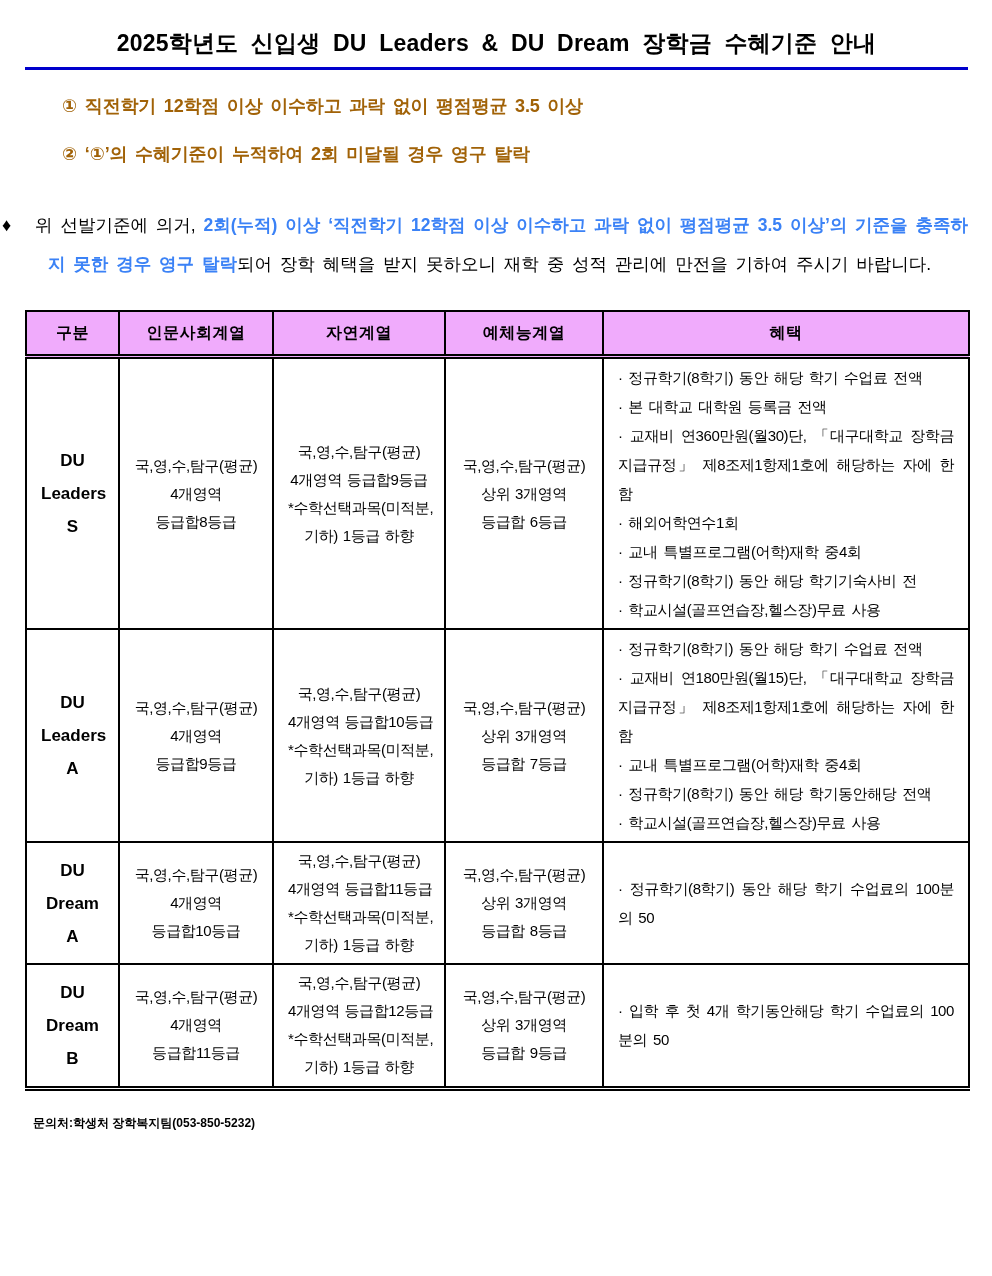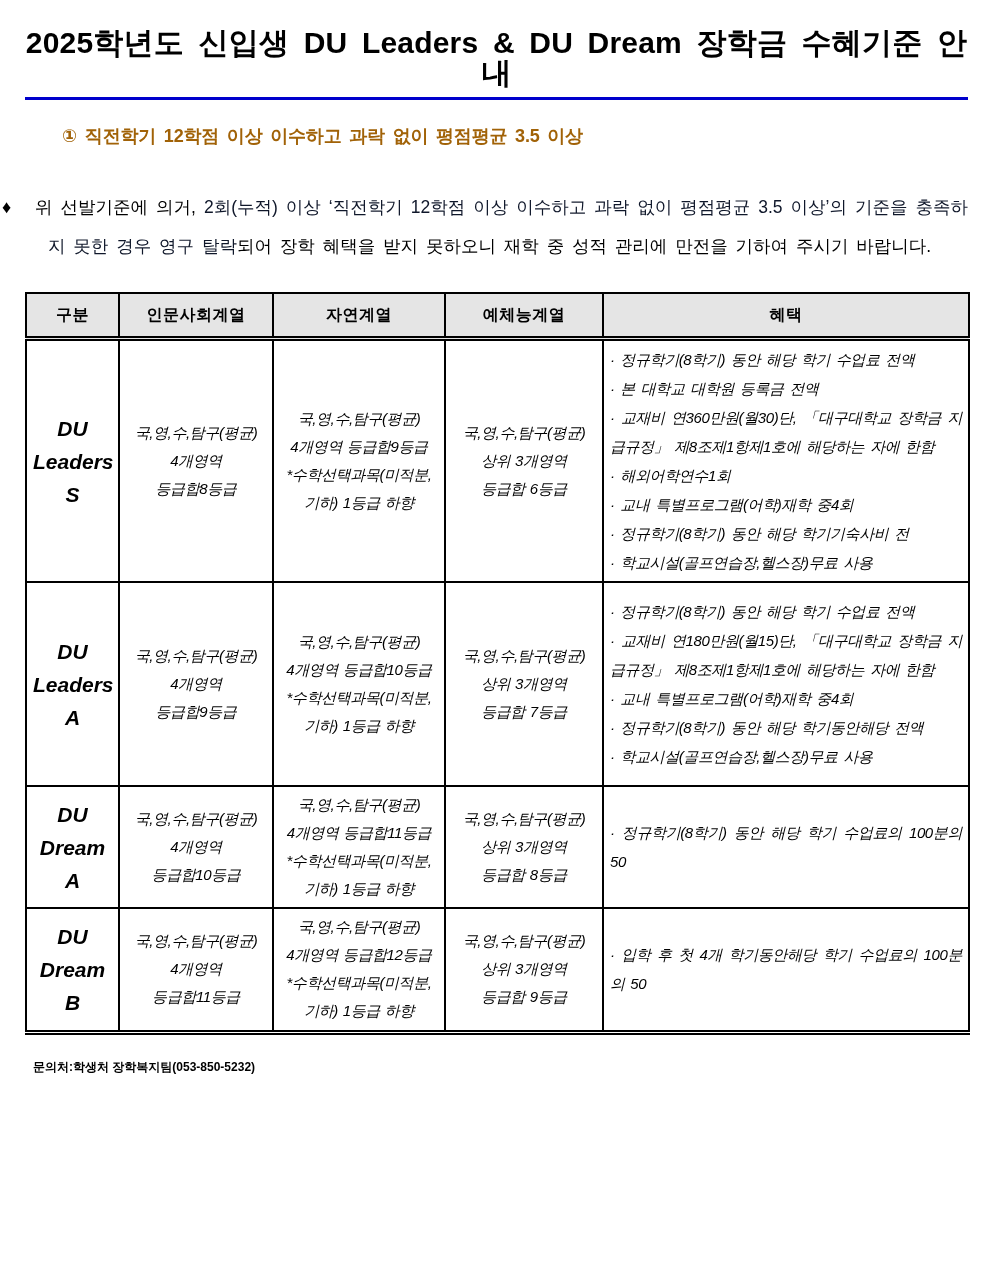--- a/index.html
+++ b/index.html
@@ -16,21 +16,21 @@
   }
   .page {
     padding: 0 24px 0 25px;
     box-sizing: border-box;
     width: 992px;
   }
   
   .doc-header { padding-top: 28px; }
   .doc-title {
     margin: 0;
-    font-size: 30px;
+    font-size: 23px;
     line-height: 30px;
     font-weight: 700;
     text-align: center;
     word-spacing: 6px;
     letter-spacing: 0.2px;
   }
   .title-rule {
     margin-top: 9px;
     height: 0;
     border-bottom: 3px solid #0000cc;
@@ -64,54 +64,53 @@
   
   .notice-text {
     margin: 40px 0 0 0;
     font-size: 17.5px;
     line-height: 39px;
     padding-left: 23px;
     text-indent: -23px;
     word-spacing: 3px;
     text-align: justify;
   }
-  .red-strong { color: #0f172a; font-weight: 400; }
+  .red-strong { color: #3b82f6; font-weight: 700; }
   
   table.sch-table {
     margin-top: 26px;
     width: 943px;
     border-collapse: collapse;
     table-layout: fixed;
     border: 2px solid #000;
   }
   table.sch-table th {
-    background: #e5e5e5;
+    background: #f0abfc;
     border: 2px solid #000;
     border-bottom: 5px double #000;
     height: 40px;
     font-size: 16px;
     font-weight: 700;
     letter-spacing: 0.5px;
     text-align: center;
     vertical-align: middle;
   }
   table.sch-table td {
     border: 2px solid #000;
     vertical-align: middle;
     text-align: center;
-    padding: 4px 6px;
+    padding: 4px 14px;
     box-sizing: border-box;
-    font-style: italic;
   }
   table.sch-table { border-bottom: 5px double #000; }
   tr.r1 { height: 242px; }
   tr.r2 { height: 204px; }
   tr.r3 { height: 118px; }
   tr.r4 { height: 124px; }
-  td.name-cell { font-weight: 700; font-size: 21px; }
+  td.name-cell { font-weight: 700; font-size: 17px; }
   td.name-cell div { line-height: 33px; }
   td.crit-cell div {
     line-height: 28px;
     font-size: 15px;
     letter-spacing: -0.4px;
     word-spacing: 1px;
     white-space: nowrap;
   }
   td.benefit-cell {
     text-align: left;
@@ -137,20 +136,21 @@
 <div class="page">
 
   <header class="doc-header">
     <h1 class="doc-title">2025학년도 신입생 DU Leaders &amp; DU Dream 장학금 수혜기준 안내</h1>
     <div class="title-rule"></div>
   </header>
 
 
   <section>
     <div class="crit-item">① 직전학기 12학점 이상 이수하고 과락 없이 평점평균 3.5 이상</div>
+    <div class="crit-item">② ‘①’의 수혜기준이 누적하여 2회 미달될 경우 영구 탈락</div>
   </section>
 
   <section>
     <p class="notice-text">
       <span class="diamond black">♦</span><span>위 선발기준에 의거, </span><span class="red-strong">2회(누적) 이상 ‘직전학기 12학점 이상 이수하고 과락 없이 평점평균 3.5 이상’의 기준을 충족하지 못한 경우 영구 탈락</span><span>되어 장학 혜택을 받지 못하오니 재학 중 성적 관리에 만전을 기하여 주시기 바랍니다.</span>
     </p>
   </section>
 
   <table class="sch-table">
     <colgroup>

